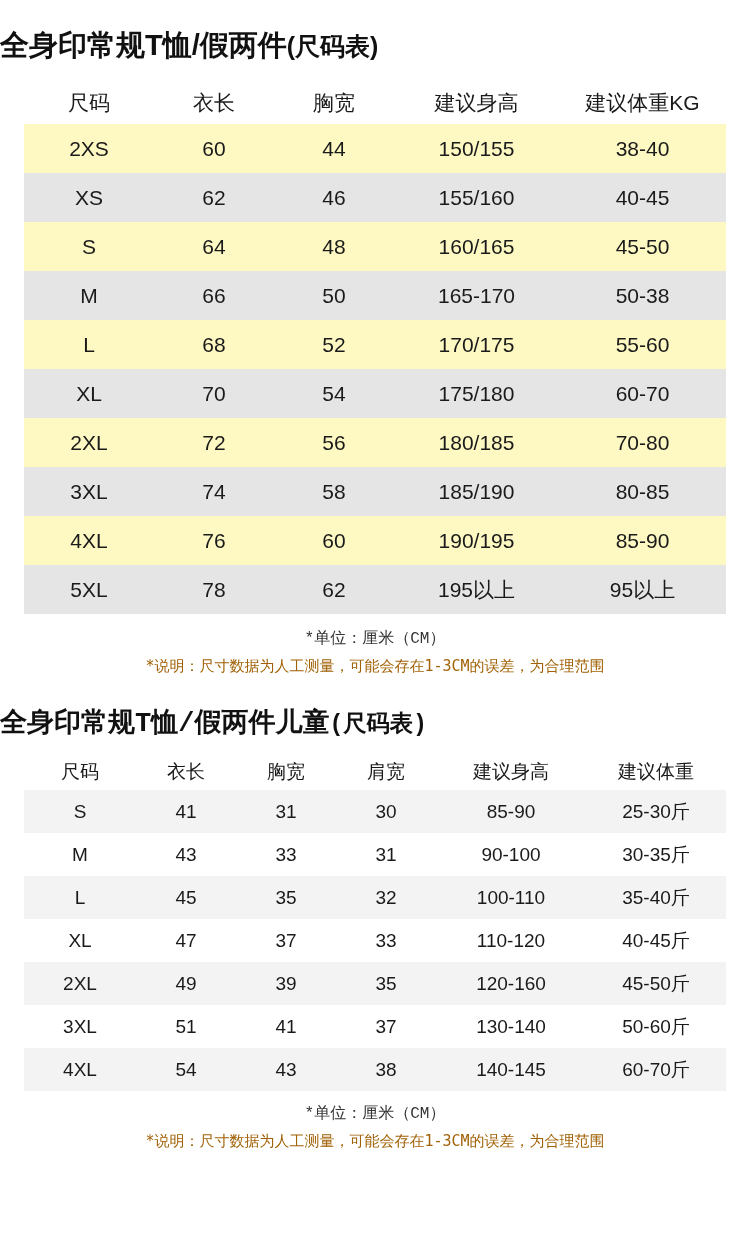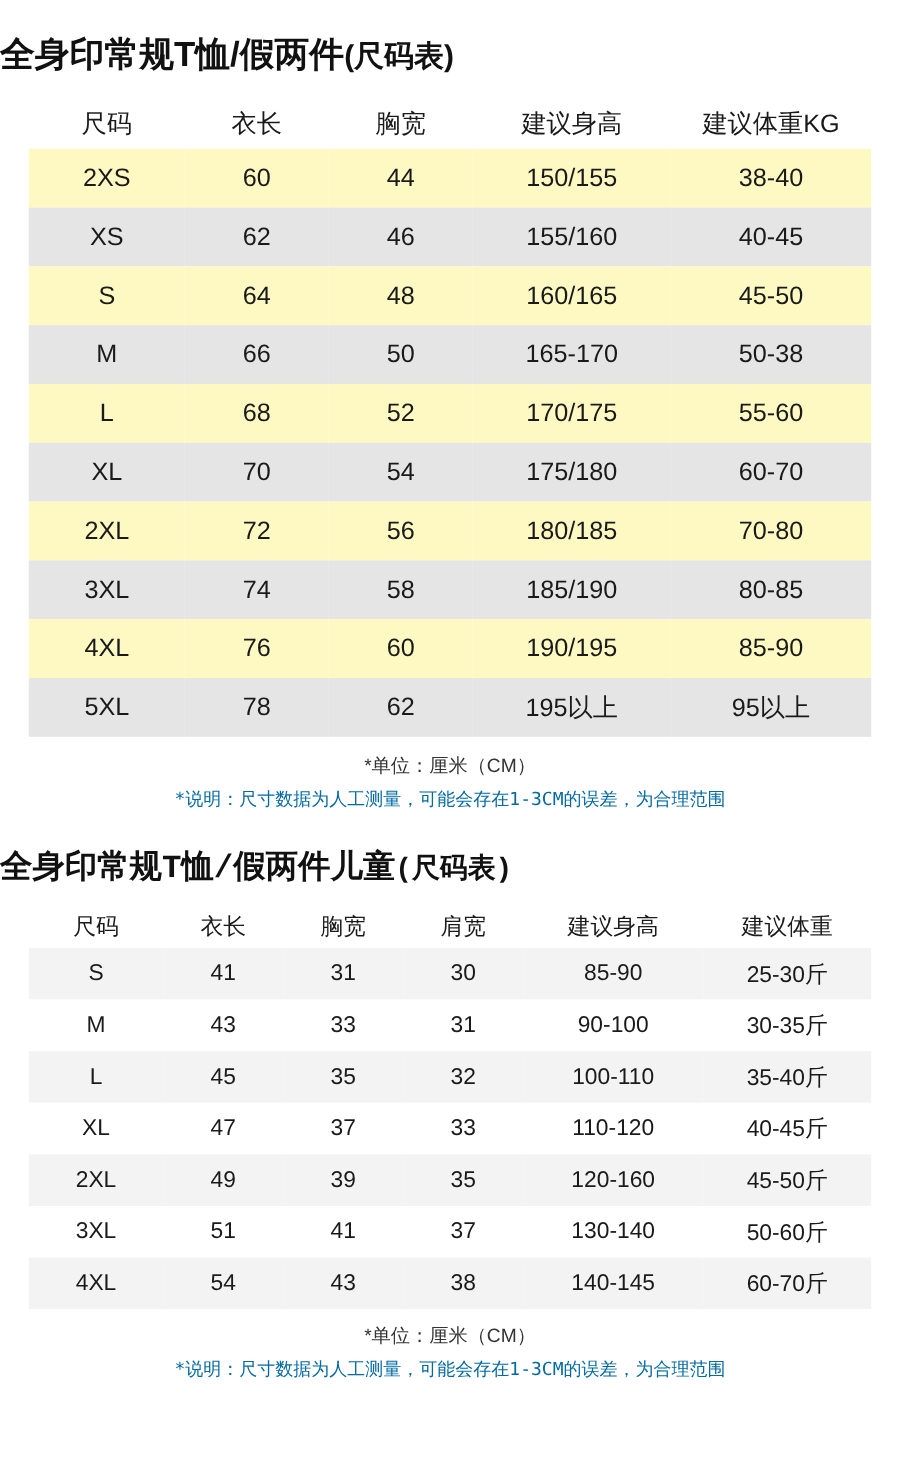--- a/index.html
+++ b/index.html
@@ -85,26 +85,26 @@
   .t2 tr.shade td { background: #f3f3f3; }
   .t2 tr.plain td { background: #ffffff; }
   .t2 thead tr th { background: #ffffff; }
 
   
   .note-unit {
     text-align: center;
     font-size: 16px;
     color: #333333;
     padding-top: 14px;
-    font-family: Liberation Sans, sans-serif;
+    font-family: Liberation Mono, monospace;
   }
   .note-desc {
     text-align: center;
     font-size: 15px;
-    color: #0369a1;
+    color: #a16207;
     padding-top: 8px;
     padding-bottom: 4px;
     font-family: "DejaVu Sans Mono", "Liberation Mono", monospace;
   }
   .block2 .note-unit { padding-top: 12px; }
 </style>
 </head>
 <body>
 
 <div class="page">

